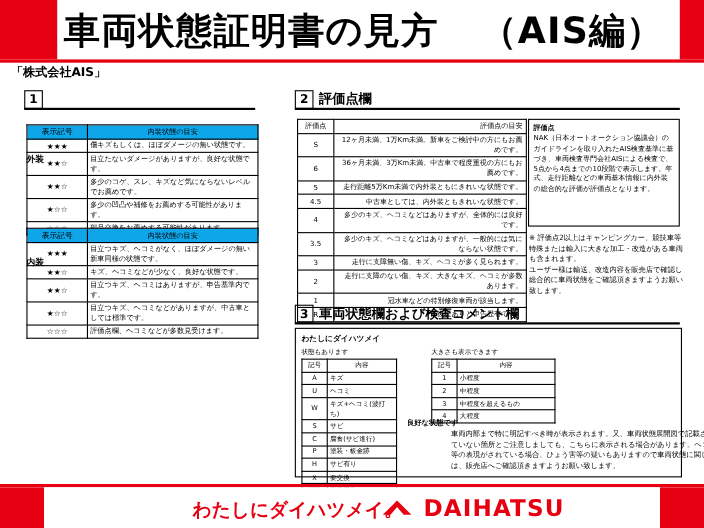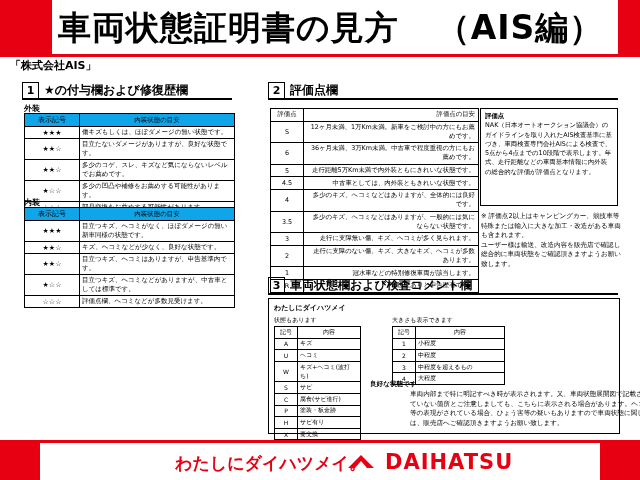--- a/index.html
+++ b/index.html
@@ -44,21 +44,21 @@
   }
   .sec-txt{font-size:12px;font-weight:bold;white-space:nowrap;}
   .sec-underline{position:absolute;height:2px;background:#000;}
   
   table{border-collapse:collapse;}
   .tbl{position:absolute;font-size:6.5px;}
   .tbl td{border:0.8px solid #000;padding:1px 2px;vertical-align:middle;}
   .tbl .c-star{width:50px;text-align:center;font-size:7px;letter-spacing:0px;}
   .tbl .c-desc{width:150px;}
   .tbl th{border:0.8px solid #000;background:#0ea5e9;font-size:6.5px;font-weight:normal;padding:1px 2px;text-align:center;}
-  .mini-label{position:absolute;font-size:8px;font-weight:bold;}
+  .mini-label{position:absolute;font-size:8px;font-weight:bold;margin-top:36px;}
   
   .frame{position:absolute;border:1.2px solid #000;}
   .note{position:absolute;font-size:6.6px;line-height:1.45;}
   .note-box{position:absolute;border:1px solid #000;padding:3px 4px;font-size:6.4px;line-height:1.45;box-sizing:border-box;}
   
   .eval{position:absolute;font-size:6.4px;}
   .eval td{border:0.8px solid #000;padding:1.3px 3px;}
   .eval .score{width:26px;text-align:center;}
   .eval .desc{width:168px;text-align:right;}
   .eval th{border:0.8px solid #000;font-size:6.4px;font-weight:normal;padding:1.3px 3px;text-align:center;}
@@ -96,21 +96,20 @@
   <div class="title">
     <span>車両状態証明書の見方</span><span class="sub">（AIS編）</span>
   </div>
 </div>
 <div class="header-rule"></div>
 
 <div class="company">「株式会社AIS」</div>
 
 <div class="sec-head" style="left:22px;top:82px;">
   <div class="sec-num">1</div>
-  <div class="sec-txt">★の付与欄および修復歴欄</div>
 </div>
 <div class="sec-underline" style="left:22px;top:98px;width:210px;"></div>
 
 <div class="mini-label" style="left:24px;top:103px;">外装</div>
 
 <table class="tbl" style="left:24px;top:113px;">
   <tbody>
       <tr>
     <th class="c-star">表示記号</th>
     <th class="c-desc">内装状態の目安</th>

